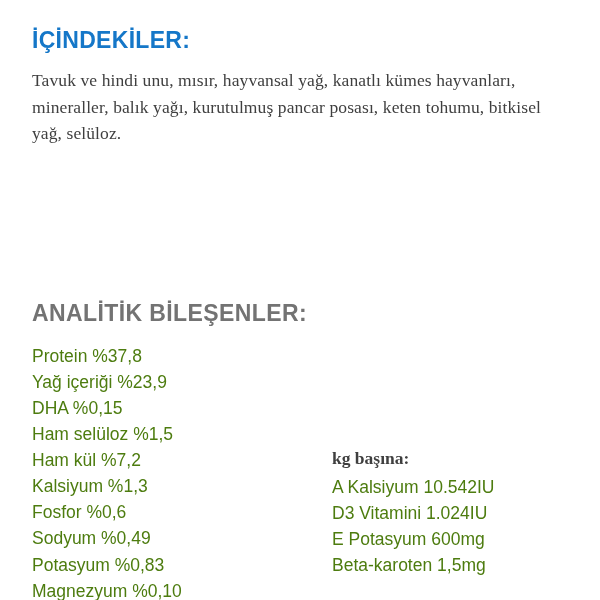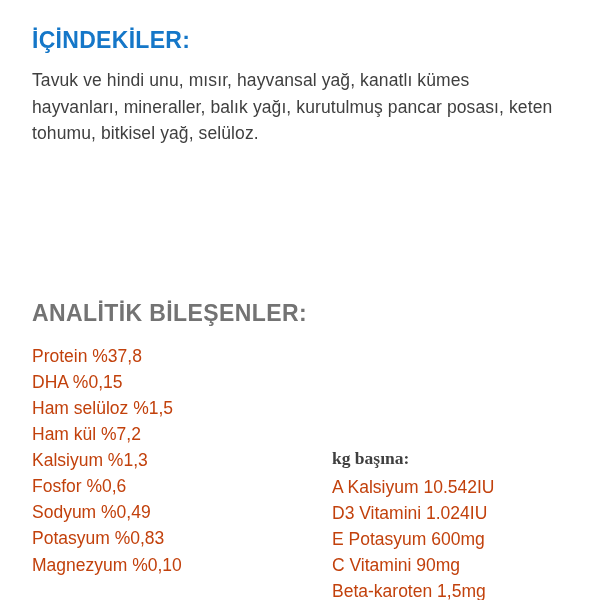--- a/index.html
+++ b/index.html
@@ -29,20 +29,21 @@
     margin: 0 0 14px 0;
     line-height: 1.1;
   }
   .ingredients-text {
     font-size: 17.5px;
     line-height: 1.52;
     color: #3f3f3f;
     margin: 0;
     max-width: 528px;
     letter-spacing: 0.1px;
+    font-family: Liberation Serif, serif;
   }
   .analytical-section {
     position: absolute;
     left: 32px;
     top: 300px;
     right: 30px;
   }
   .analytical-heading {
     color: #737373;
     font-size: 23px;
@@ -63,21 +64,21 @@
     padding-top: 102px;
   }
   ul.plain-list {
     list-style: none;
     margin: 0;
     padding: 0;
   }
   ul.plain-list li {
     font-size: 17.5px;
     line-height: 1.49;
-    color: #c2410c;
+    color: #4d7c0f;
     white-space: nowrap;
   }
   .sub-heading {
     font-size: 17.5px;
     font-weight: bold;
     color: #3f3f3f;
     margin: 0 0 3px 0;
     line-height: 1.49;
     font-family: Liberation Serif, serif;
   }
@@ -93,38 +94,38 @@
   </div>
 
   <div class="analytical-section">
     <h2 class="analytical-heading">ANALİTİK BİLEŞENLER:</h2>
 
     <div class="columns">
 
       <div class="col-left">
         <ul class="plain-list">
           <li>Protein %37,8</li>
+          <li>Yağ içeriği %23,9</li>
           <li>DHA %0,15</li>
           <li>Ham selüloz %1,5</li>
           <li>Ham kül %7,2</li>
           <li>Kalsiyum %1,3</li>
           <li>Fosfor %0,6</li>
           <li>Sodyum %0,49</li>
           <li>Potasyum %0,83</li>
           <li>Magnezyum %0,10</li>
         </ul>
       </div>
 
       <div class="col-right">
         <div class="sub-heading">kg başına:</div>
         <ul class="plain-list">
           <li>A Kalsiyum 10.542IU</li>
           <li>D3 Vitamini 1.024IU</li>
           <li>E Potasyum 600mg</li>
-          <li>C Vitamini 90mg</li>
           <li>Beta-karoten 1,5mg</li>
         </ul>
       </div>
 
     </div>
   </div>
 
 </div>
 
 </body></html>

